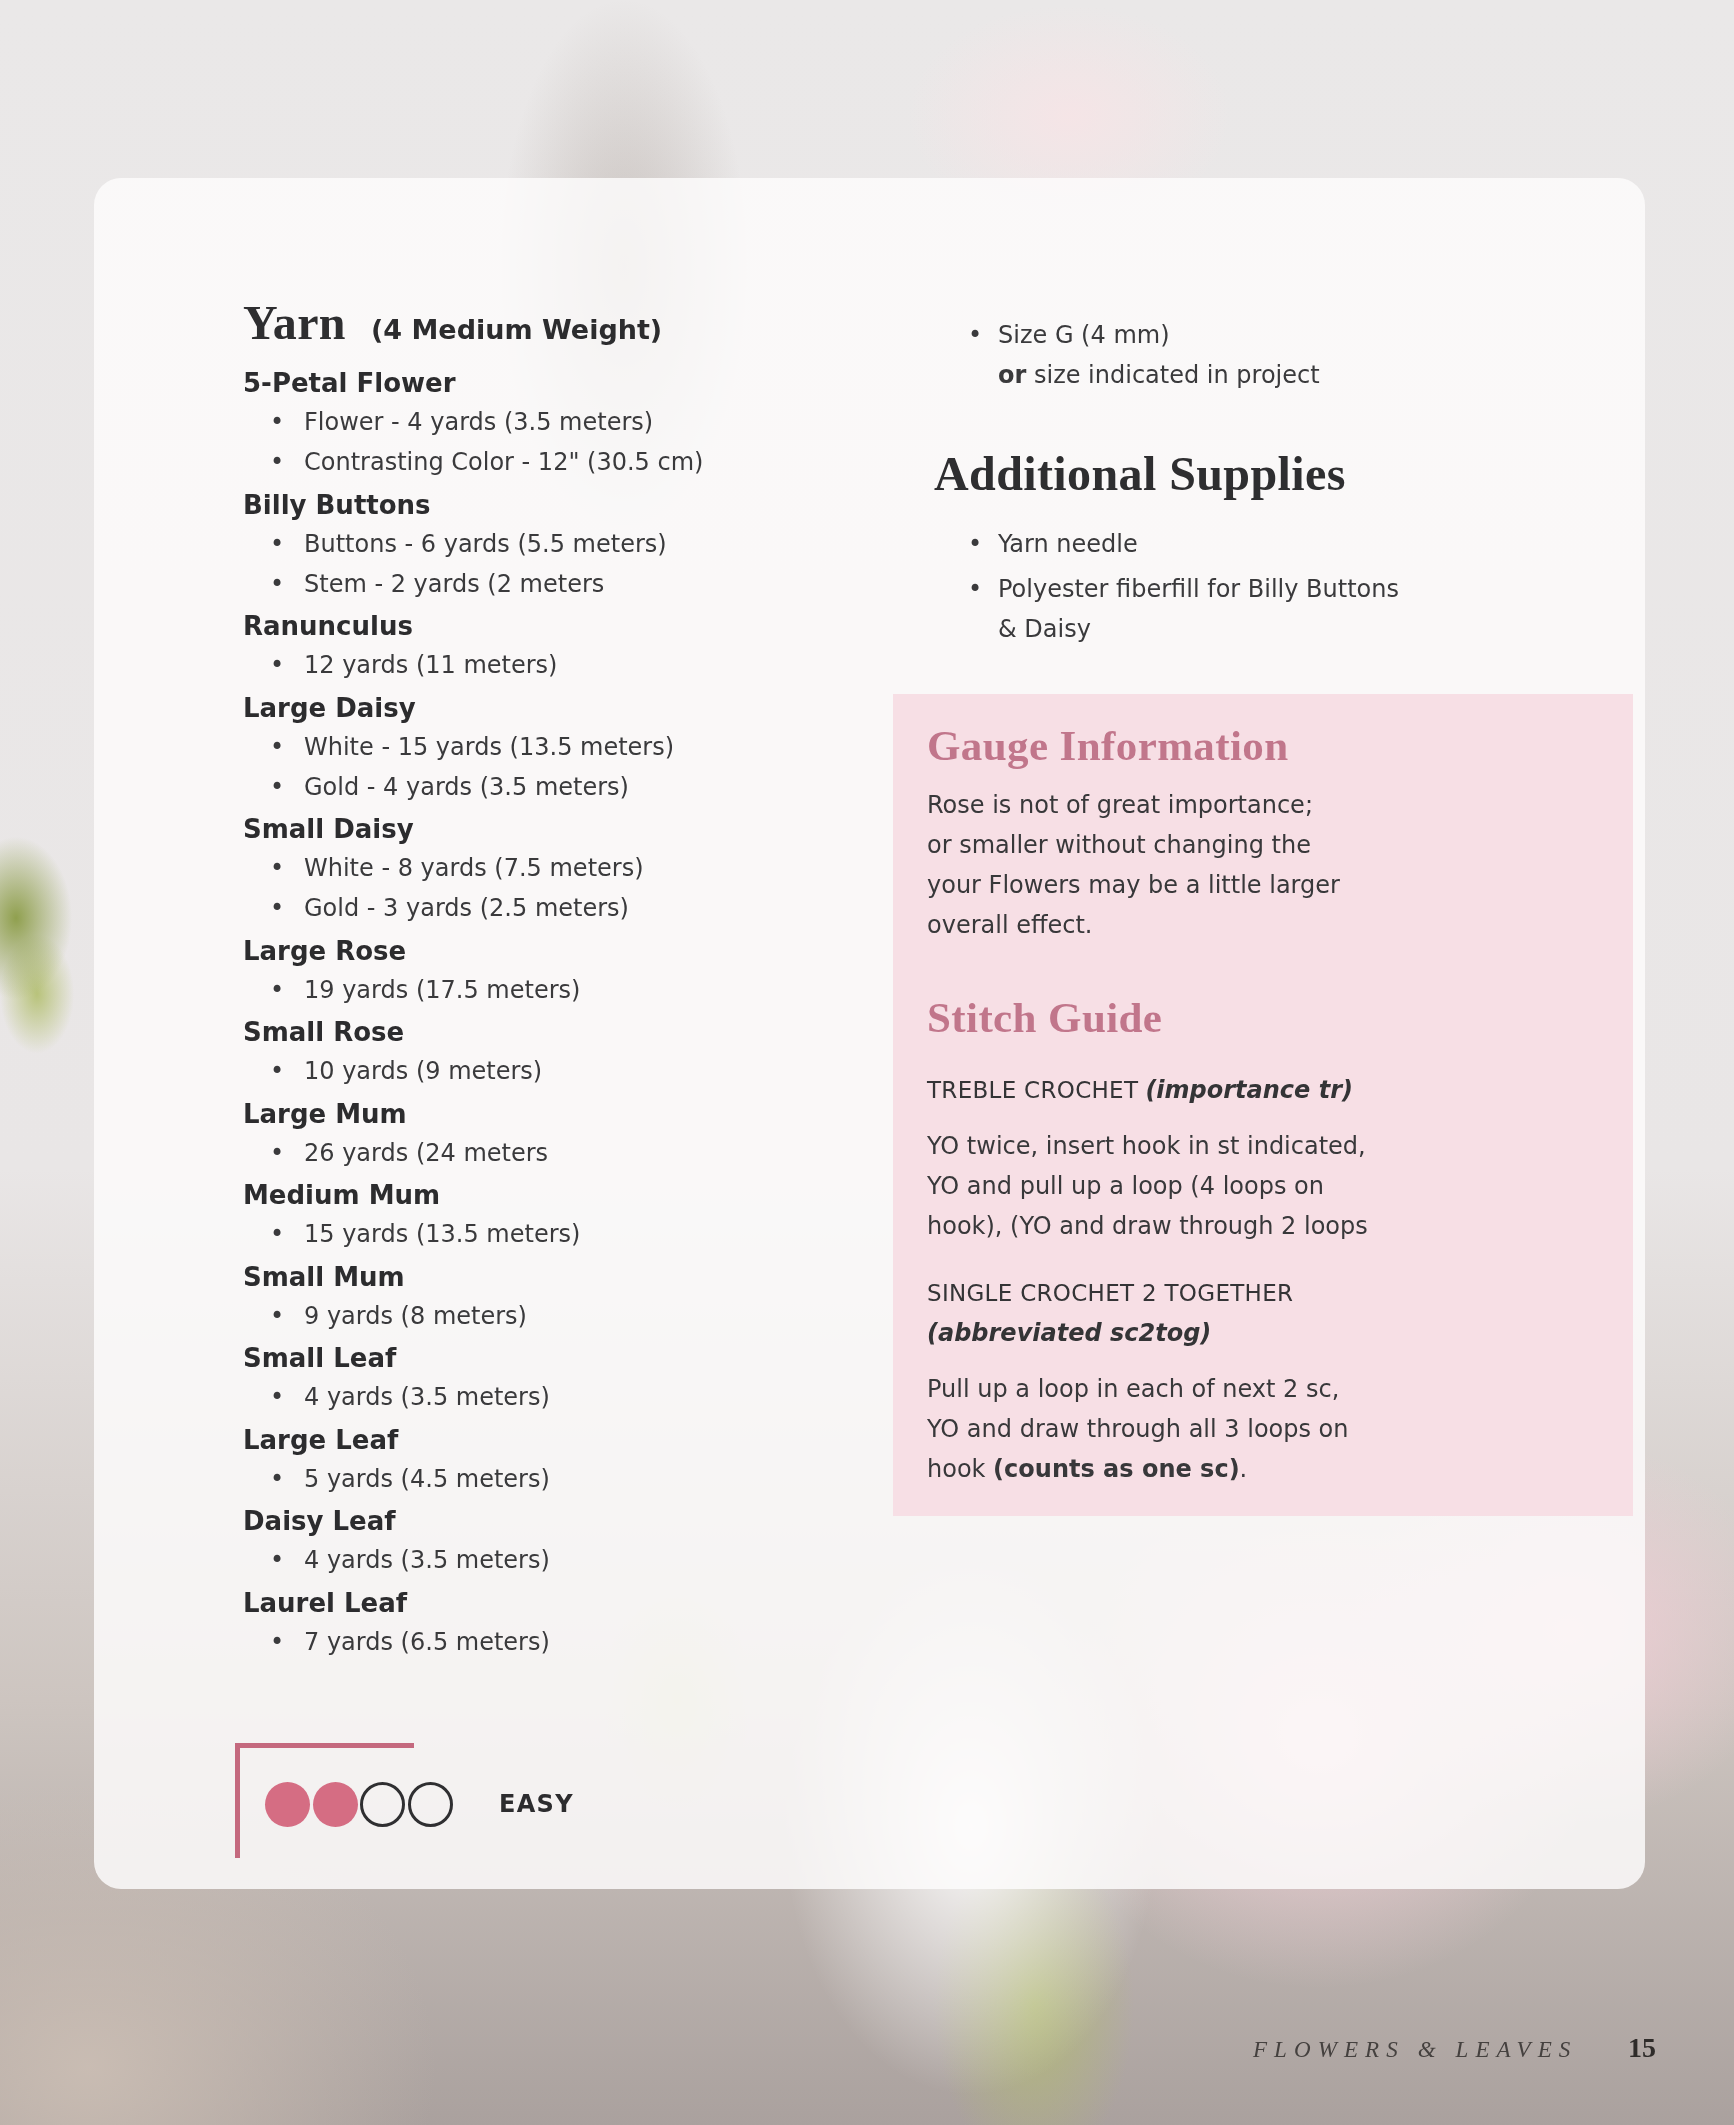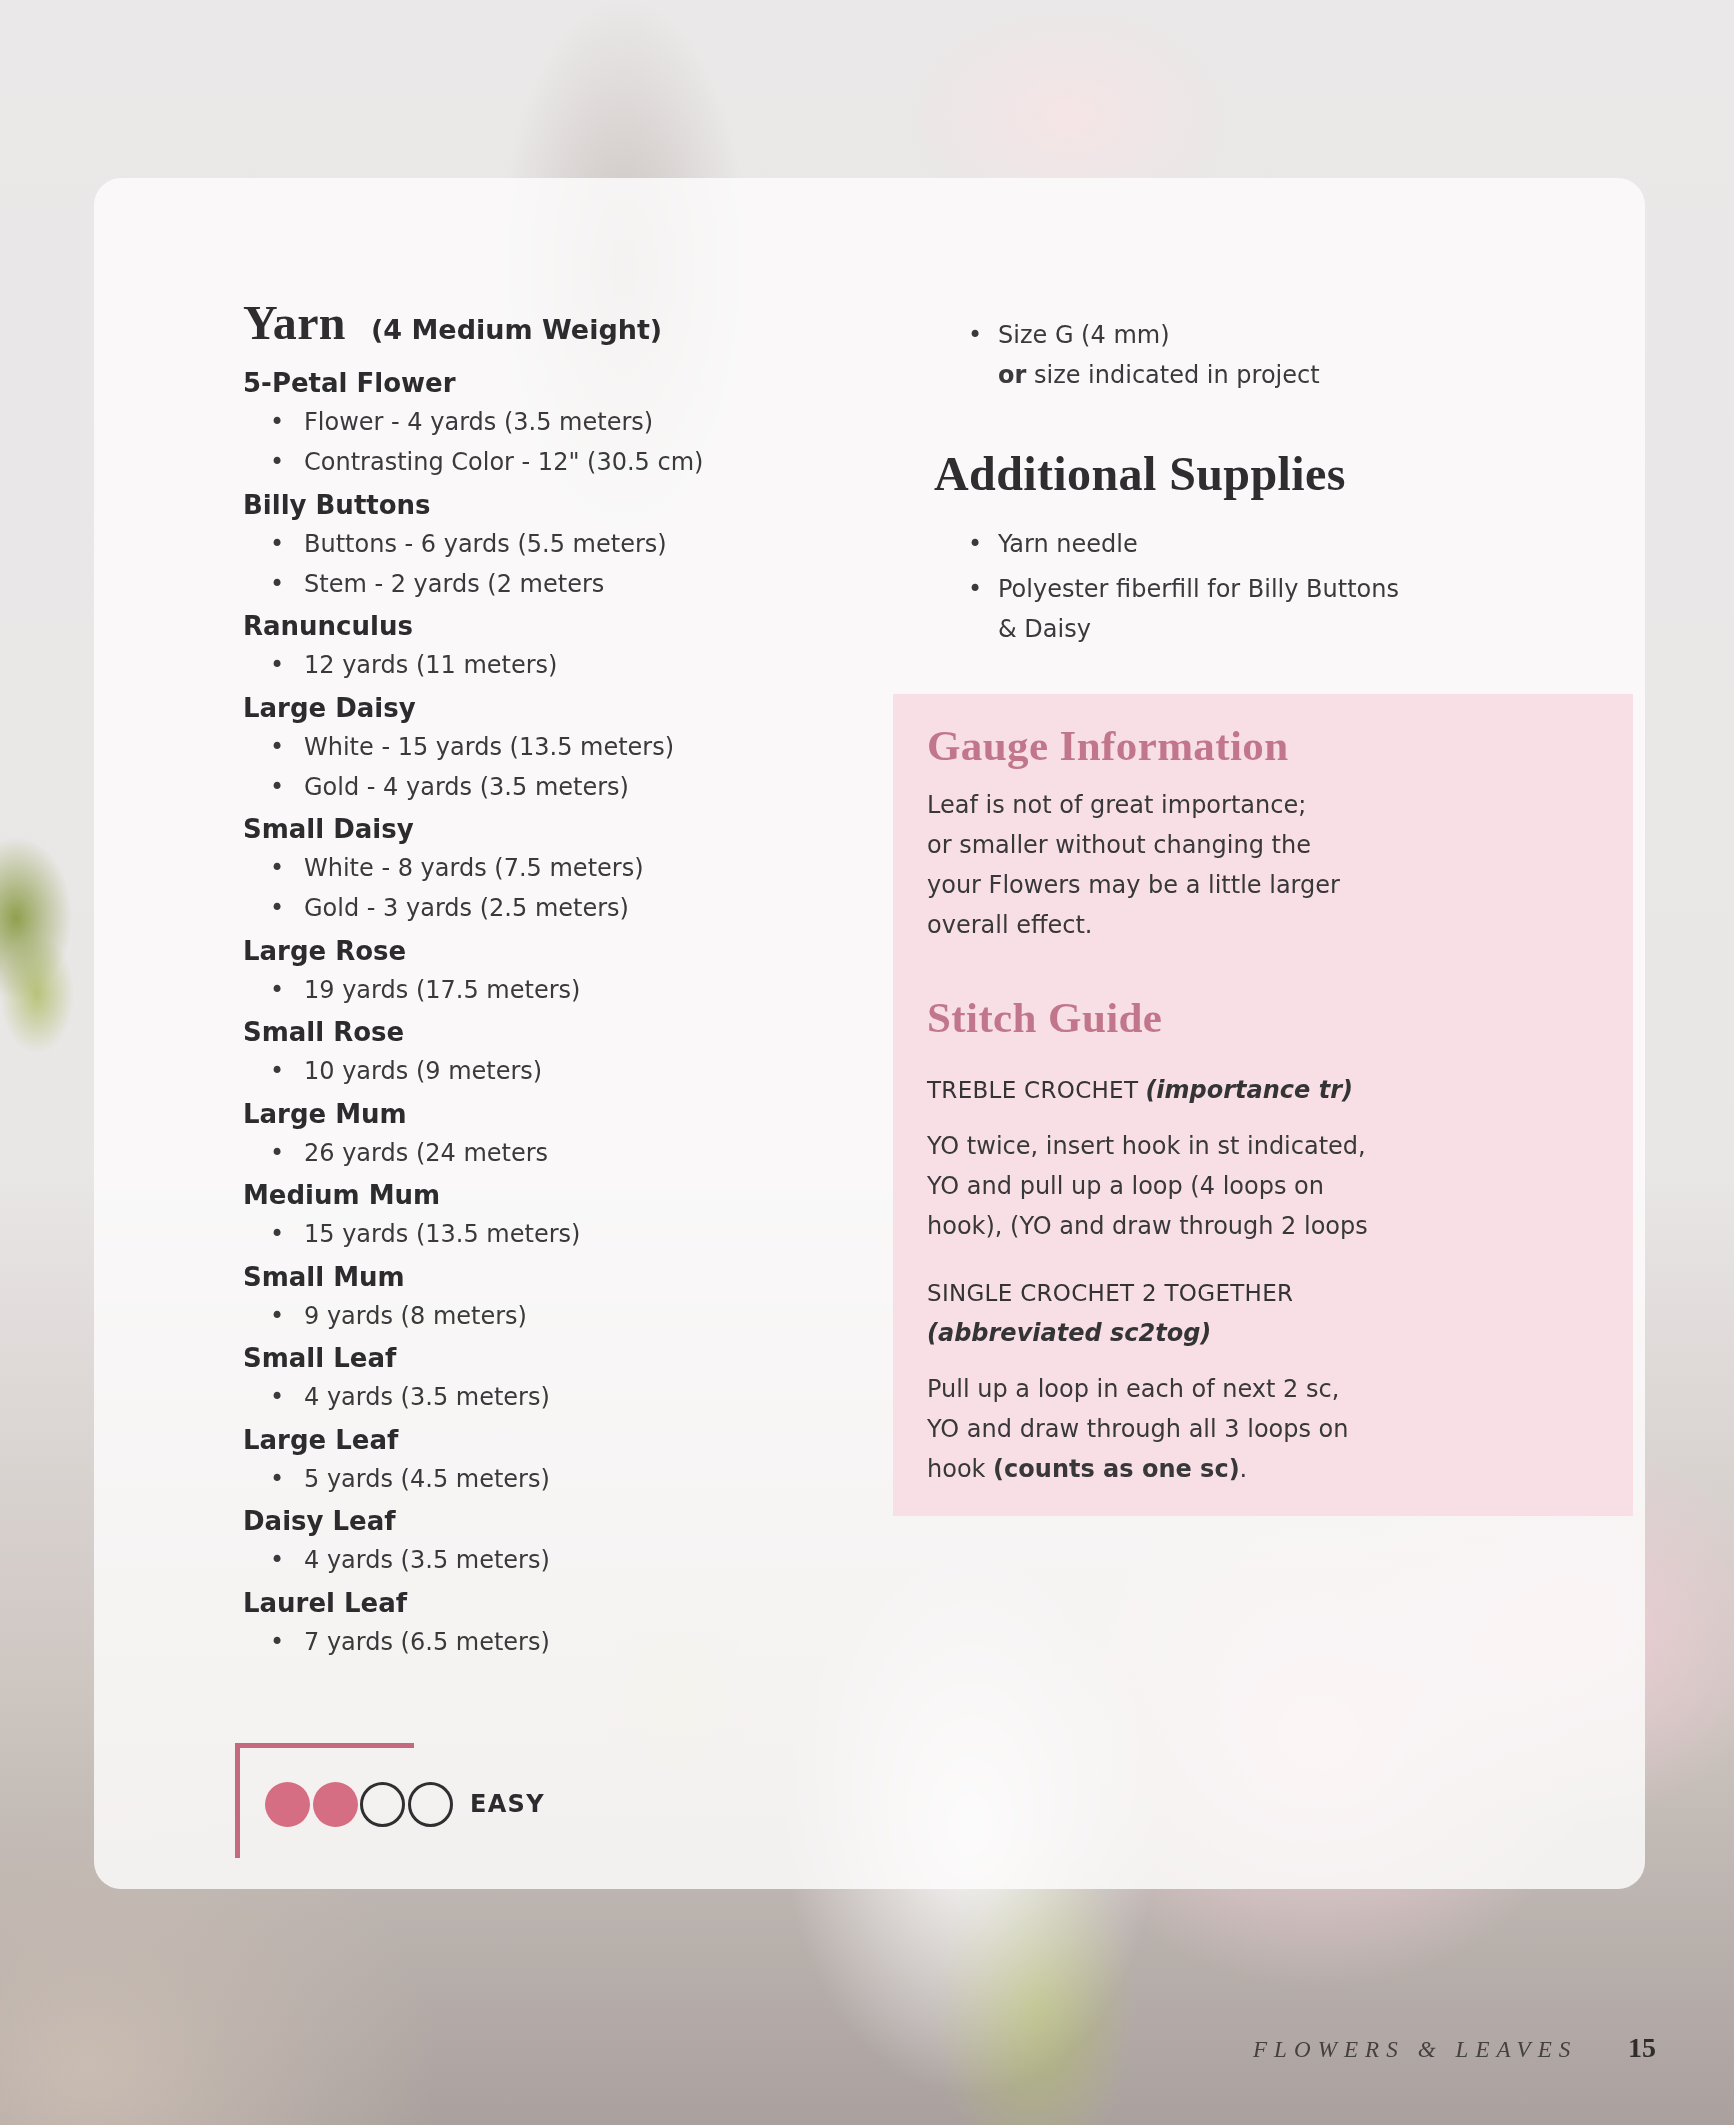--- a/index.html
+++ b/index.html
@@ -60,21 +60,21 @@
   .abbr-line { margin-left:0; }
   .term-body { margin-top:16px; }
 
   .difficulty { position:absolute; left:141px; top:1565px; width:383px; height:129px; }
   .bracket { position:absolute; left:0; top:0; width:174px; height:110px;
              border-top:5.3px solid #c4697e; border-left:5.3px solid #c4697e; }
   .dots { position:absolute; left:30px; top:39px; display:flex; align-items:center; }
   .dot { width:45px; height:45px; border-radius:50%; margin-right:2.7px; box-sizing:border-box; }
   .dot-filled { background:#d56d83; }
   .dot-empty  { border:3.6px solid #2f2f31; background:transparent; }
-  .easy-label { margin-left:3px; font-size:24px; font-weight:bold; letter-spacing:1.3px; color:#2c2c2e; }
+  .easy-label { margin-left:32px; font-size:24px; font-weight:bold; letter-spacing:1.3px; color:#2c2c2e; }
 
   .footer { position:absolute; left:0; top:2032px; width:1656px; text-align:right; white-space:nowrap; }
   .footer-title { font-family:"Liberation Serif", serif; font-style:italic; font-size:23px;
                   letter-spacing:7.1px; color:#45413f; }
   .footer-num { font-family:"Liberation Serif", serif; font-weight:bold; font-size:28px;
                 color:#2f2c2a; margin-left:46px; }
 </style>
 </head>
 <body>
 
@@ -175,21 +175,21 @@
         </div>
         <div class="rb supplies-item">
           <div>Polyester fiberfill for Billy Buttons</div>
           <div>&amp; Daisy</div>
         </div>
       </div>
 
       <div class="panel">
         <div class="panel-title">Gauge Information</div>
         <div class="panel-body">
-          <div class="pline">Leaf is not of great importance;</div>
+          <div class="pline">Rose is not of great importance;</div>
           <div class="pline">or smaller without changing the</div>
           <div class="pline">your Flowers may be a little larger</div>
           <div class="pline">overall effect.</div>
         </div>
 
         <div class="panel-title sg-title">Stitch Guide</div>
 
         <div class="term-line">
           <span class="caps">TREBLE CROCHET</span><span class="abbr">(importance tr)</span>
         </div>

